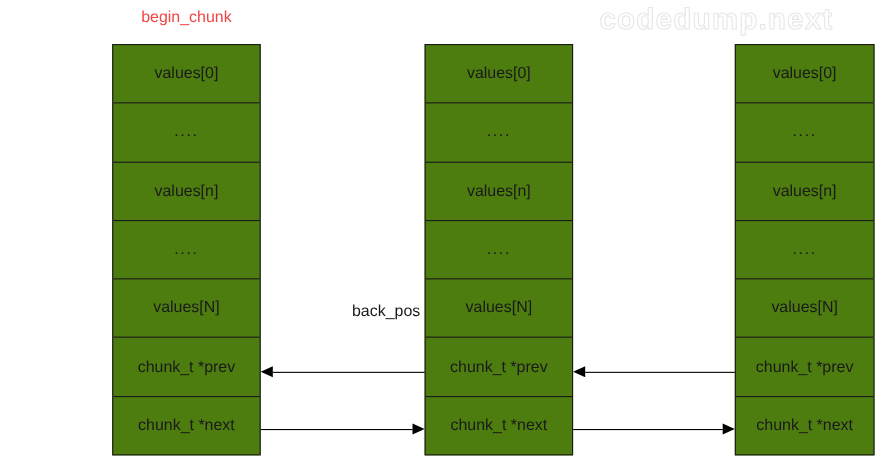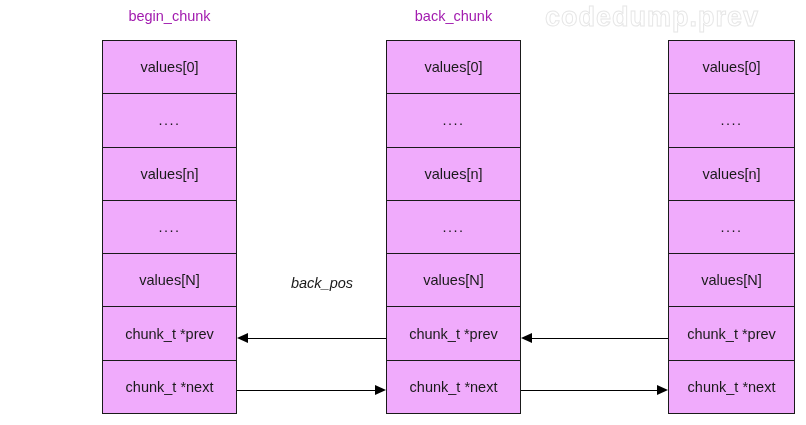--- a/index.html
+++ b/index.html
@@ -30,41 +30,41 @@
     text-shadow: 0 0 0 #f2f2f2;
     white-space: nowrap;
     user-select: none;
     pointer-events: none;
   }
 
   
   .chunk-title {
     position: absolute;
     font-size: 14.5px;
-    color: #a21caf;
+    color: #ef4444;
     text-align: center;
     white-space: nowrap;
   }
   .chunk-title.muted { color: #6f6f6f; }
 
   
   .pos-label {
     position: absolute;
     font-size: 14.5px;
     color: #1a1a1a;
     text-align: center;
     white-space: nowrap;
   }
 
   
   .chunk-box {
     position: absolute;
     box-sizing: border-box;
     border: 1.6px solid #1a1a1a;
-    background: #f0abfc;
+    background: #4d7c0f;
     display: flex;
     flex-direction: column;
   }
   .chunk-row {
     box-sizing: border-box;
     flex: 1 1 0;
     border-bottom: 1.4px solid #1a1a1a;
     display: flex;
     align-items: center;
     justify-content: center;
@@ -95,26 +95,25 @@
     border-top: 5.5px solid transparent;
     border-bottom: 5.5px solid transparent;
     border-left: 11px solid #000000;
   }
 </style>
 </head>
 <body>
 
 <div id="canvas">
 
-  <div class="watermark">codedump.prev</div>
+  <div class="watermark">codedump.next</div>
 
   <div class="chunk-title" style="left:102px; top:8px; width:135px;">begin_chunk</div>
-  <div class="chunk-title" style="left:386px; top:8px; width:135px;">back_chunk</div>
 
-  <div class="pos-label" style="left:279px; top:275px; width:86px;font-style:italic;">back_pos</div>
+  <div class="pos-label" style="left:308px; top:275px; width:86px;">back_pos</div>
 
   <div class="chunk-box" style="left:102px; top:40px; width:135px; height:374px;">
     <div class="chunk-row">values[0]</div>
     <div class="chunk-row ellipsis">....</div>
     <div class="chunk-row">values[n]</div>
     <div class="chunk-row ellipsis">....</div>
     <div class="chunk-row">values[N]</div>
     <div class="chunk-row">chunk_t *prev</div>
     <div class="chunk-row">chunk_t *next</div>
   </div>

